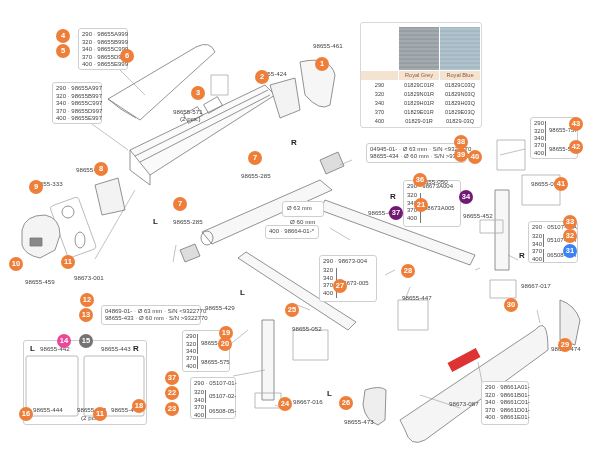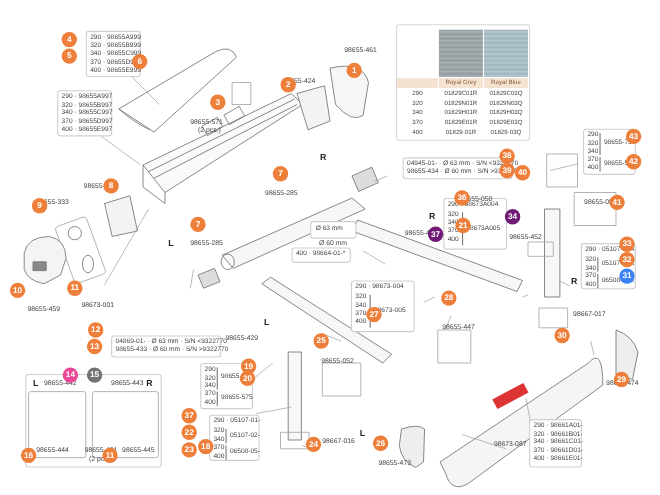--- a/index.html
+++ b/index.html
@@ -314,21 +314,21 @@
     <div class="badge" style="left: 94px; top: 162px; background: rgb(238, 127, 58);">8</div>
     <div class="badge" style="left: 29px; top: 180px; background: rgb(238, 127, 58);">9</div>
     <div class="badge" style="left: 9px; top: 257px; background: rgb(238, 127, 58);">10</div>
     <div class="badge" style="left: 61px; top: 255px; background: rgb(238, 127, 58);">11</div>
     <div class="badge" style="left: 80px; top: 293px; background: rgb(238, 127, 58);">12</div>
     <div class="badge" style="left: 79px; top: 308px; background: rgb(238, 127, 58);">13</div>
     <div class="badge" style="left: 57px; top: 334px; background: #ec4899;">14</div>
     <div class="badge" style="left: 79px; top: 334px; background: #737373;">15</div>
     <div class="badge" style="left: 19px; top: 407px; background: rgb(238, 127, 58);">16</div>
     <div class="badge" style="left: 93px; top: 407px; background: rgb(238, 127, 58);">11</div>
-    <div class="badge" style="left: 132px; top: 399px; background: rgb(238, 127, 58); margin-left: 48px;">18</div>
+    <div class="badge" style="left: 132px; top: 399px; background: rgb(238, 127, 58);">18</div>
     <div class="badge" style="left: 219px; top: 326px; background: rgb(238, 127, 58);">19</div>
     <div class="badge" style="left: 218px; top: 337px; background: rgb(238, 127, 58);">20</div>
     <div class="badge" style="left: 165px; top: 371px; background: rgb(238, 127, 58);">37</div>
     <div class="badge" style="left: 165px; top: 386px; background: rgb(238, 127, 58);">22</div>
     <div class="badge" style="left: 165px; top: 402px; background: rgb(238, 127, 58);">23</div>
     <div class="badge" style="left: 278px; top: 397px; background: rgb(238, 127, 58);">24</div>
     <div class="badge" style="left: 285px; top: 303px; background: rgb(238, 127, 58);">25</div>
     <div class="badge" style="left: 339px; top: 396px; background: rgb(238, 127, 58);">26</div>
     <div class="badge" style="left: 333px; top: 279px; background: rgb(238, 127, 58);">27</div>
     <div class="badge" style="left: 374px; top: 264px; background: rgb(238, 127, 58); margin-left: 27px;">28</div>

